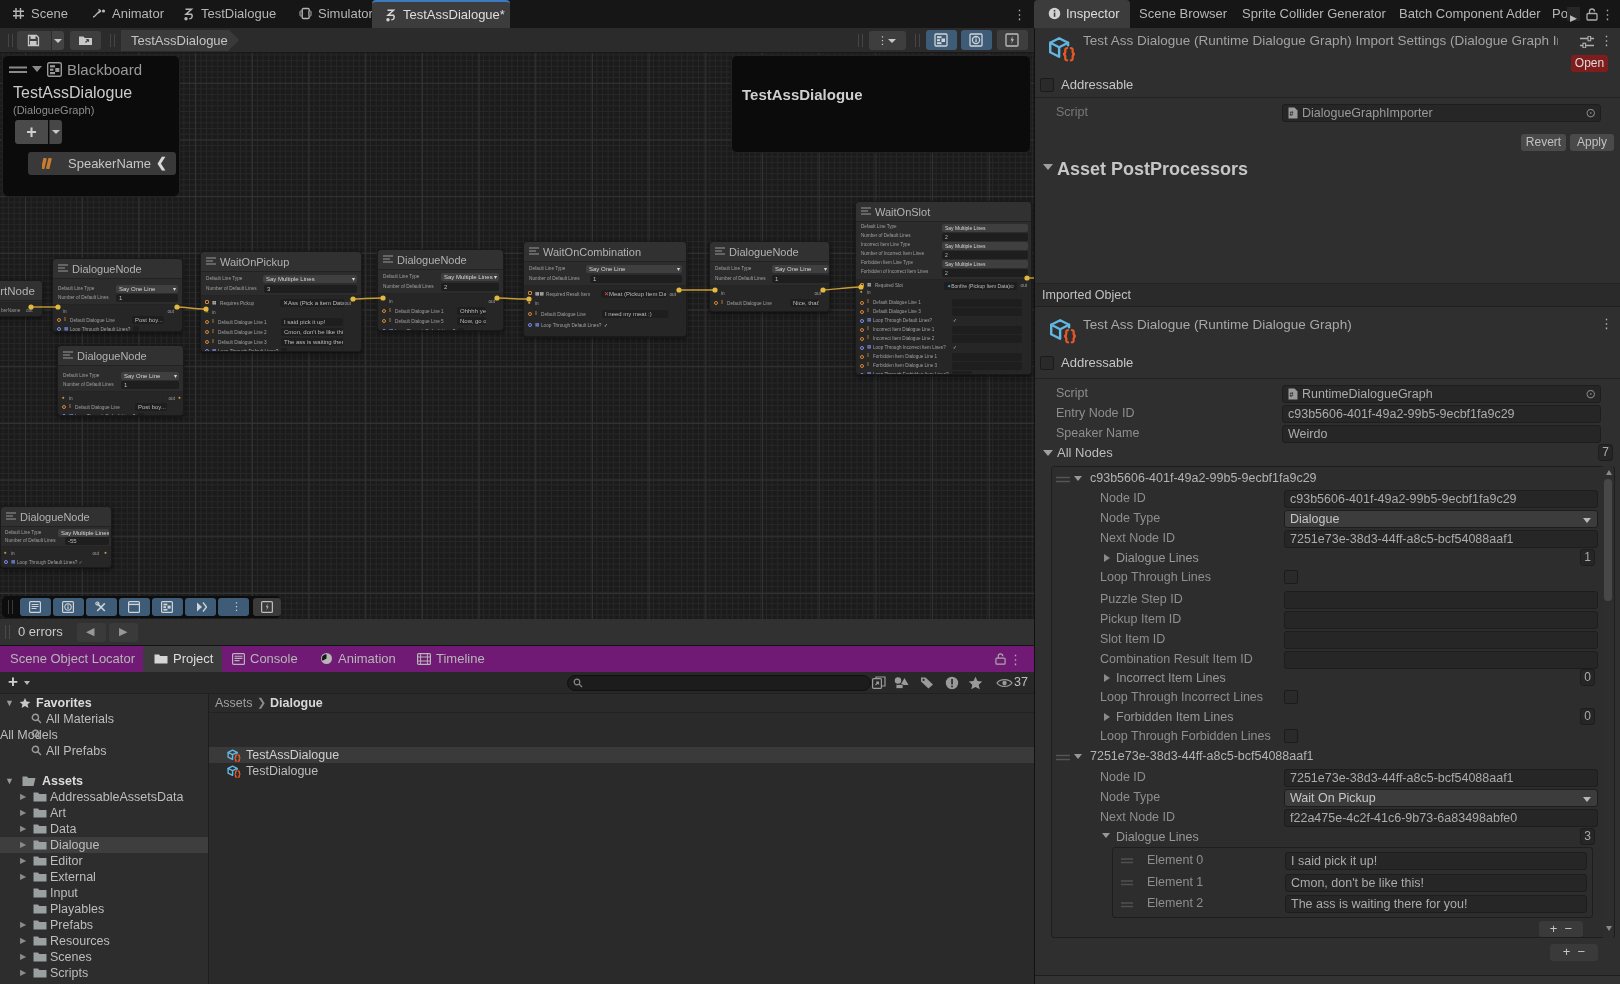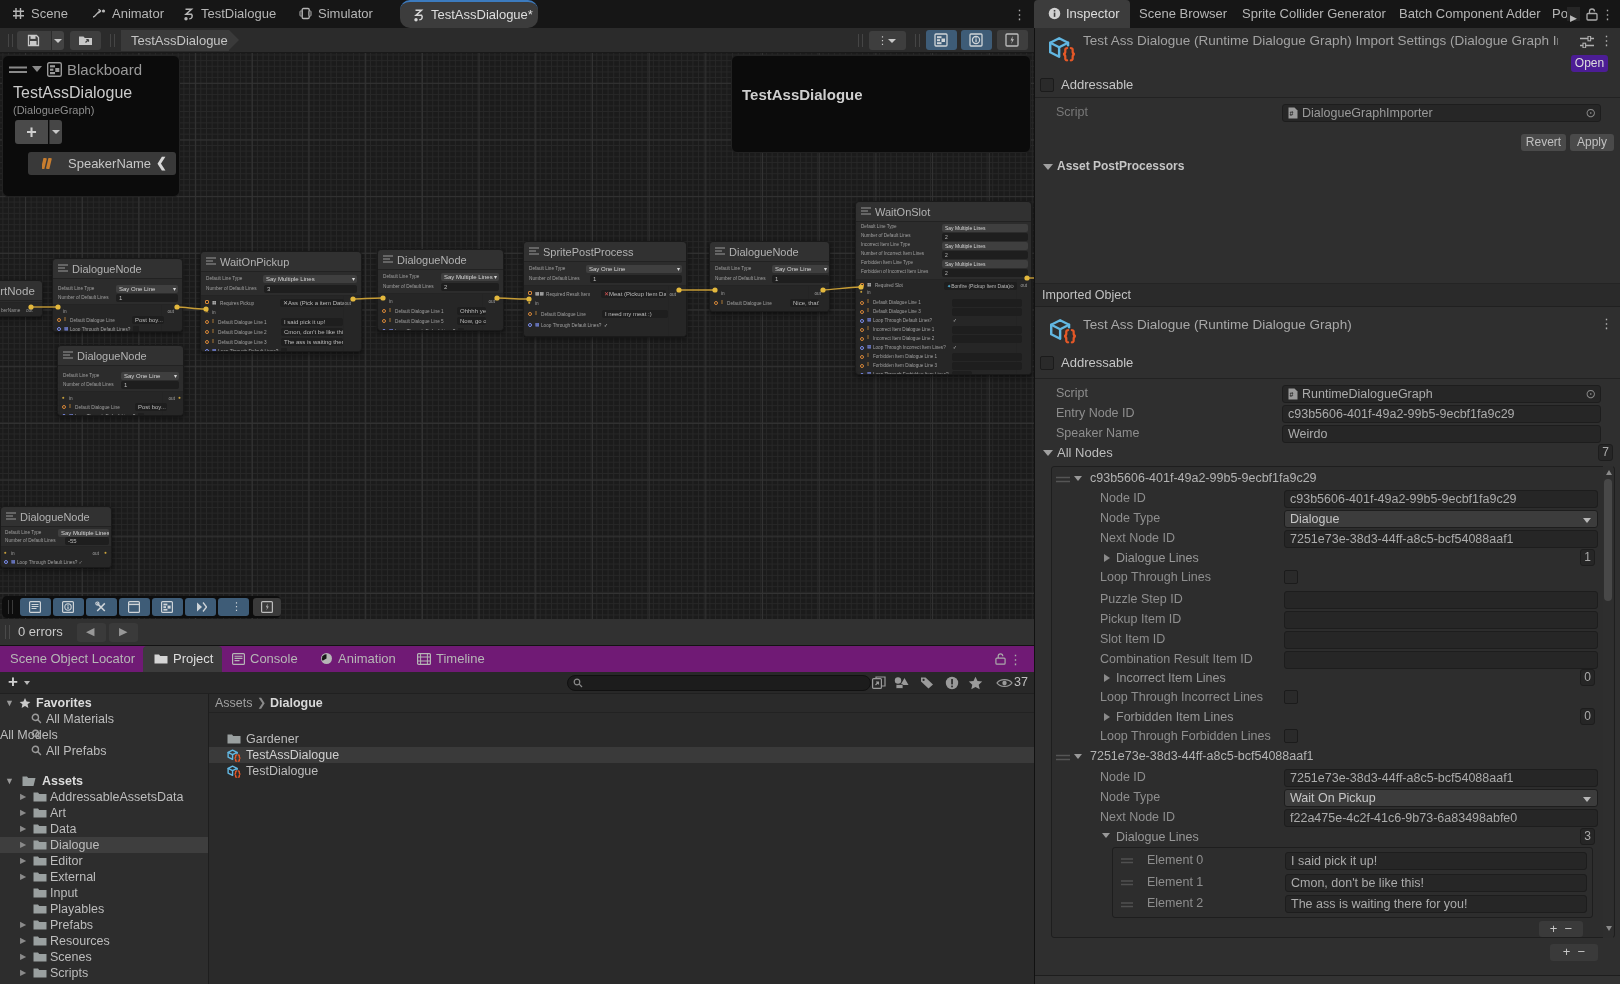--- a/index.html
+++ b/index.html
@@ -79,21 +79,21 @@
           <path d="M3.5 2.2h6l-5.5 5h6" stroke="#b6b6b6" stroke-width="1.5" fill="none"></path>
           <path d="M9.5 7.2c1.5 1.8.5 4.6-2.2 4.6" stroke="#b6b6b6" stroke-width="1.5" fill="none"></path>
           <circle cx="4" cy="11.8" r="1.7" fill="#b6b6b6"></circle>
         </svg>TestDialogue</div>
   <div class="tab" style="left:299px;">
     <svg width="13" height="13" viewBox="0 0 13 13" style="vertical-align:-2px;margin-right:6px;">
           <rect x="3.2" y="1.5" width="7" height="10" rx="1.2" stroke="#b6b6b6" stroke-width="1.3" fill="none"></rect>
           <rect x="1" y="4" width="2" height="5" rx="0.6" fill="#161616" stroke="#b6b6b6" stroke-width="1"></rect>
           <rect x="10" y="4" width="2" height="5" rx="0.6" fill="#161616" stroke="#b6b6b6" stroke-width="1"></rect>
         </svg>Simulator</div>
-  <div class="tab active blue" style="left:400px;width:138px;border-radius:10px;">
+  <div class="tab active blue" style="left:372px;width:138px;">
     <svg width="13" height="14" viewBox="0 0 13 14" style="vertical-align:-3px;margin-left:12px;margin-right:6px;">
           <path d="M3.5 2.2h6l-5.5 5h6" stroke="#d6d6d6" stroke-width="1.5" fill="none"></path>
           <path d="M9.5 7.2c1.5 1.8.5 4.6-2.2 4.6" stroke="#d6d6d6" stroke-width="1.5" fill="none"></path>
           <circle cx="4" cy="11.8" r="1.7" fill="#d6d6d6"></circle>
         </svg>TestAssDialogue*</div>
   <div style="position:absolute;right:8px;top:7px;color:#aaa;font-size:13px;letter-spacing:0;">⋮</div>
 </div>
 
 <div class="abs" id="gtoolbar">
   <div class="grip" style="left:8px;"></div>
@@ -272,21 +272,21 @@
       <div class="ring blue" style="left:4px;top:35px;"></div>
       <div class="nrow" style="left:11px;top:32px;color:#7d8ff0;">▩</div>
       <div class="nrow" style="left:17px;top:33px;">Loop Through Default Lines?</div>
       <div class="nchk" style="left:80px;top:34px;"></div>
     </div>
   </div>
 
   <div class="node" style="left:523px;top:188px;width:164px;height:96px;">
     <div class="nt"><svg width="10" height="9" viewBox="0 0 10 9" style="margin:5px 4px 0 5px;">
             <path d="M0 1h10M0 4h7M0 7h10" stroke="#9a9a9a" stroke-width="1.2"></path>
-          </svg><span style="position:absolute;top:0;">SpritePostProcess</span></div>
+          </svg><span style="position:absolute;top:0;">WaitOnCombination</span></div>
     <div style="position:absolute;left:0;right:0;top:21px;height:22px;">
       <div class="nrow" style="left:5px;top:1px;">Default Line Type</div>
       <div class="ndrop" style="left:62px;top:2px;width:96px;">Say One Line<span style="position:absolute;right:2px;">▾</span></div>
       <div class="nrow" style="left:5px;top:11px;">Number of Default Lines</div>
       <div class="nfld" style="left:66px;top:12px;width:92px;">1</div>
     </div>
     <div class="body" style="top:43px;bottom:0;border-radius:0 0 4px 4px;border-top:1px solid #242424;">
       <div class="vsep" style="right:17px;"></div>
       <div class="ring" style="left:4px;top:5px;border-radius:1px;"></div>
       <div class="nrow" style="left:11px;top:3px;color:#c8c8c8;">▩▩</div>
@@ -654,23 +654,20 @@
           <path d="M0.5 1.5 h4.5 l1.2 1.6 h7.3 v7.4 H0.5z" fill="#9aa0a0"></path>
         </svg><span style="margin-left:50px;">Scripts</span></div>
 </div>
 
 <div class="abs" id="plist">
   <div style="position:absolute;left:0;top:0;right:0;height:19px;border-bottom:1px solid #222;">
     <span style="position:absolute;left:6px;top:2px;color:#a0a0a0;font-size:12.5px;">Assets</span>
     <span style="position:absolute;left:48px;top:2px;color:#8a8a8a;font-size:11px;">❯</span>
     <b style="position:absolute;left:61px;top:2px;color:#d8d8d8;font-size:12.5px;">Dialogue</b>
   </div>
-  <div class="trow" style="top:37px;"><svg width="14" height="12" viewBox="0 0 14 12" style="position:absolute;left:18px;top:2px;">
-          <path d="M0.5 1.5 h4.5 l1.2 1.6 h7.3 v7.4 H0.5z" fill="#9aa0a0"></path>
-        </svg><span style="margin-left:37px;">Gardener</span></div>
   <div class="trow" style="top:53px;background:#3a3a3a;">
     <svg width="15" height="15" viewBox="0 0 32 32" style="position:absolute;left:17px;top:1px;">
           <g fill="none" stroke="#62b7e2" stroke-width="3" stroke-linejoin="round" stroke-linecap="round">
             <path d="M14 4.5 L23.5 9.3 L14 14.1 L4.5 9.3 Z"></path>
             <path d="M4.5 9.3 V19.5 L14 24.3 V14.1"></path>
             <path d="M23.5 9.3 V12"></path>
           </g>
           <path d="M22.5 15 C20 15 20.6 17.2 20.6 18.6 C20.6 20.4 19.9 21.2 18.4 21.5 C19.9 21.8 20.6 22.6 20.6 24.4 C20.6 25.8 20 28 22.5 28 M26.5 15 C29 15 28.4 17.2 28.4 18.6 C28.4 20.4 29.1 21.2 30.6 21.5 C29.1 21.8 28.4 22.6 28.4 24.4 C28.4 25.8 29 28 26.5 28" stroke="#e65827" stroke-width="3" fill="none" stroke-linecap="round"></path>
         </svg>
     <span style="margin-left:37px;color:#cfcfcf;">TestAssDialogue</span></div>
@@ -714,38 +711,38 @@
         </g>
         <path d="M22.5 15 C20 15 20.6 17.2 20.6 18.6 C20.6 20.4 19.9 21.2 18.4 21.5 C19.9 21.8 20.6 22.6 20.6 24.4 C20.6 25.8 20 28 22.5 28 M26.5 15 C29 15 28.4 17.2 28.4 18.6 C28.4 20.4 29.1 21.2 30.6 21.5 C29.1 21.8 28.4 22.6 28.4 24.4 C28.4 25.8 29 28 26.5 28" stroke="#e65827" stroke-width="2.4" fill="none" stroke-linecap="round"></path>
       </svg>
   <div style="position:absolute;left:48px;top:5px;width:475px;height:18px;overflow:hidden;color:#a2a2a2;font-size:13.5px;white-space:nowrap;">Test Ass Dialogue (Runtime Dialogue Graph) Import Settings (Dialogue Graph Impo</div>
   <svg width="14" height="12" viewBox="0 0 14 12" style="position:absolute;right:26px;top:8px;">
         <path d="M0 2.5h14M0 9.5h14" stroke="#b0b0b0" stroke-width="1.4"></path>
         <rect x="8" y="0.2" width="2.6" height="4.6" fill="#2f2f2f" stroke="#b0b0b0" stroke-width="1.1"></rect>
         <rect x="3" y="7.2" width="2.6" height="4.6" fill="#2f2f2f" stroke="#b0b0b0" stroke-width="1.1"></rect>
       </svg>
   <span style="position:absolute;right:7px;top:5px;color:#b0b0b0;font-size:13px;">⋮</span>
-  <div class="ibtn" style="right:12px;top:27px;width:37px;height:17px;line-height:17px;background:#4c1d95;color:#dcdcdc;">Open</div>
+  <div class="ibtn" style="right:12px;top:27px;width:37px;height:17px;line-height:17px;background:#7f1d1d;color:#dcdcdc;">Open</div>
   <div class="ichk" style="left:5px;top:50px;"></div>
   <span style="position:absolute;left:26px;top:49px;color:#c6c6c6;font-size:13px;">Addressable</span>
   <div style="position:absolute;left:0;top:69px;right:0;height:1px;background:#222;"></div>
 
   <div class="ilbl" style="left:21px;top:76px;color:#787878;">Script</div>
   <div class="ifld" style="left:247px;top:76px;right:19px;color:#9a9a9a;">
     <svg width="10" height="12" viewBox="0 0 10 12" style="vertical-align:-2px;margin-right:4px;">
           <path d="M0.5 0.5 h6 l3 3 v8 h-9z" fill="#9a9a9a"></path>
           <text x="1.5" y="9" font-size="7" fill="#262626" font-weight="bold" font-family="Liberation Sans">#</text>
         </svg>DialogueGraphImporter
     <span style="position:absolute;right:4px;top:0;color:#8a8a8a;">⊙</span>
   </div>
   <div class="ibtn" style="right:54px;top:106px;width:45px;height:17px;line-height:17px;">Revert</div>
   <div class="ibtn" style="right:6px;top:106px;width:44px;height:17px;line-height:17px;">Apply</div>
 
   <div class="tri down" style="left:8px;top:136px;border-top-color:#a0a0a0;"></div>
-  <b style="position:absolute;left:22px;top:131px;color:#c6c6c6;font-size:12px;">Asset PostProcessors</b>
+  <b style="position:absolute;left:22px;top:131px;color:#c6c6c6;font-size:18px;">Asset PostProcessors</b>
 
   <div style="position:absolute;left:0;top:255px;right:0;height:24px;background:#2a2a2a;border-top:1px solid #242424;border-bottom:1px solid #202020;">
     <span style="position:absolute;left:7px;top:4px;color:#c2c2c2;font-size:12.5px;">Imported Object</span>
   </div>
   <svg width="30" height="30" viewBox="0 0 32 32" style="position:absolute;left:12px;top:288px;">
         <g fill="none" stroke="#62b7e2" stroke-width="2.6" stroke-linejoin="round" stroke-linecap="round">
           <path d="M14 4.5 L23.5 9.3 L14 14.1 L4.5 9.3 Z"></path>
           <path d="M4.5 9.3 V19.5 L14 24.3 V14.1"></path>
           <path d="M23.5 9.3 V12"></path>
         </g>

